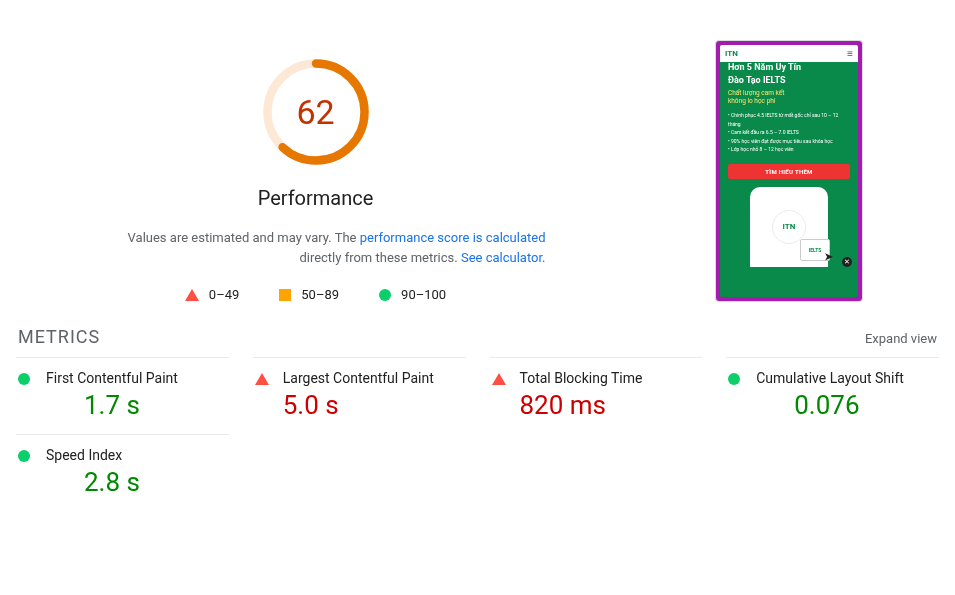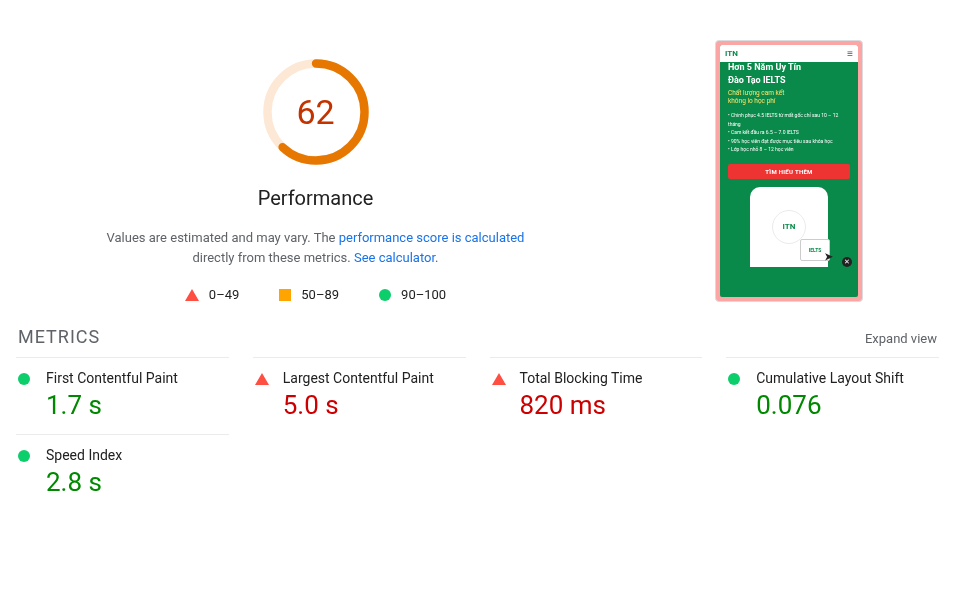--- a/index.html
+++ b/index.html
@@ -39,21 +39,21 @@
   }
   .score-title {
     margin-top: 18px;
     font-size: 20px;
     color: #212121;
   }
   .score-desc {
     margin-top: 18px;
     font-size: 13px;
     color: #5f6368;
-    text-align: center;
+    text-align: right;
     max-width: 460px;
     line-height: 1.5;
   }
   .score-desc a { color: #1a73e8; text-decoration: none; cursor: pointer; }
   .legend {
     margin-top: 20px;
     display: flex;
     gap: 40px;
     align-items: center;
     font-size: 13px;
@@ -70,21 +70,21 @@
     width: 300px;
     display: flex;
     justify-content: center;
     padding-top: 24px;
   }
   .device {
     width: 148px;
     height: 262px;
     border: 1px solid #dadce0;
     border-radius: 4px;
-    background: #fca5a5;
+    background: #a21caf;
     padding: 4px;
     position: relative;
   }
   .device-inner {
     width: 100%; height: 100%;
     background: #0a8a4a;
     border-radius: 2px;
     display: flex; flex-direction: column;
     font-size: 6px; color: #fff;
     overflow: hidden;
@@ -135,21 +135,21 @@
   .metric {
     border-top: 1px solid #ebebeb;
     padding: 12px 2px 14px 2px;
     display: flex;
     gap: 14px;
   }
   .metric .mark { width: 14px; padding-top: 3px; }
   .metric .body { flex: 1; }
   .m-label { font-size: 14px; color: #212121; margin-bottom: 4px; }
   .m-val { font-size: 26px; }
-  .m-val.green { color: #080; }
+  .m-val.green { color: #080; margin-left: 38px; }
   .m-val.red { color: #c00; }
 </style>
 </head>
 <body>
 
 <div class="top">
   <div class="score-col">
     <div class="gauge-wrap">
       <svg viewBox="0 0 120 120">
         <circle class="gauge-bg" cx="60" cy="60" r="52" fill="none" stroke-width="9"></circle>

